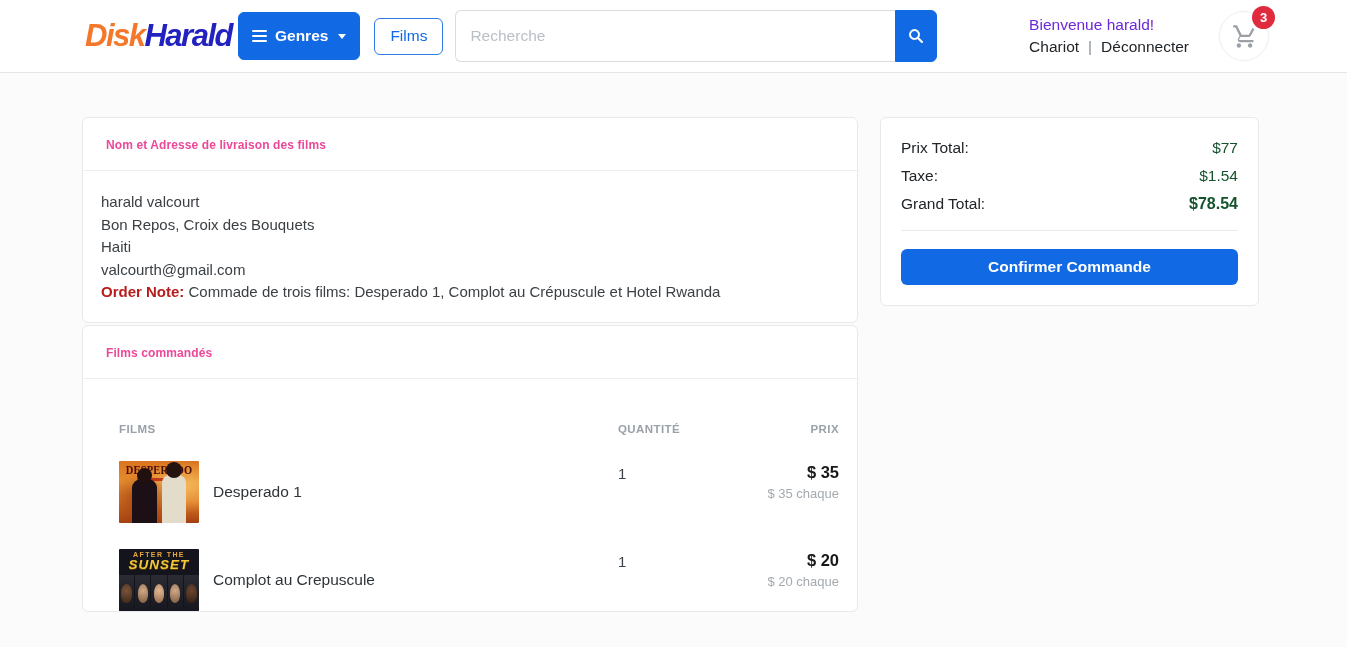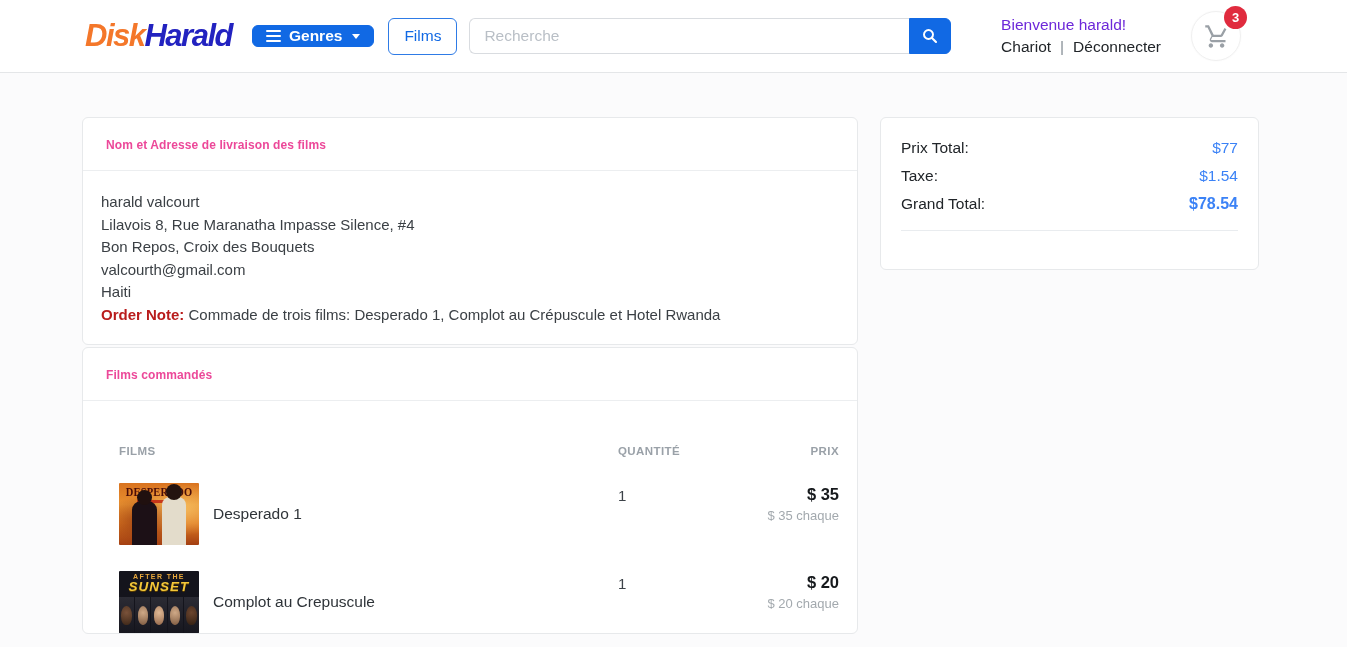--- a/index.html
+++ b/index.html
@@ -8,43 +8,43 @@
     width:1347px; height:647px; overflow:hidden;
     background:#fbfbfc;
     font-family:"Liberation Sans", sans-serif;
     color:#212529;
   }
 
   
   .topbar {
     height:73px; background:#fff; border-bottom:1px solid #e4e6e8;
     display:flex; align-items:center;
-    padding:0 106px 0 85px;
+    padding:0 78px 0 85px;
   }
   .logo { font-size:31px; font-weight:bold; font-style:italic; letter-spacing:-1.5px; white-space:nowrap; cursor:pointer; }
   .logo .p1 { color:#f4772a; }
   .logo .p2 { color:#2222c0; }
 
   .btn-genres {
-    margin-left:20px; height:22px; padding:0 13px;
+    margin-left:6px; height:48px; padding:0 13px;
     background:#1169e4; color:#fff; border:1px solid #1169e4; border-radius:6px;
     font-size:15.5px; font-weight:600; font-family:inherit;
     display:flex; align-items:center; gap:8px; cursor:pointer;
   }
   .hamburger { display:flex; flex-direction:column; gap:2.5px; }
   .hamburger i { display:block; width:15px; height:2.4px; background:#fff; border-radius:1px; }
   .caret { width:0; height:0; border-left:4.5px solid transparent; border-right:4.5px solid transparent; border-top:5px solid #fff; margin-left:2px; }
 
   .btn-films {
     margin-left:14px; height:37px; padding:0 15px;
     background:#fff; color:#1169e4; border:1px solid #2e7be6; border-radius:6px;
     font-size:15.5px; font-family:inherit; cursor:pointer;
   }
 
-  .search-group { display:flex; margin-left:12px; height:36px; width:482px; }
+  .search-group { display:flex; margin-left:12px; height:52px; width:482px; }
   .search-input {
     flex:1; border:1px solid #d9dce0; border-right:none; border-radius:6px 0 0 6px;
     padding:0 14px; font-size:15.5px; color:#495057; outline:none; font-family:inherit;
     min-width:0;
   }
   .search-input::placeholder { color:#b9bfc6; }
   .search-btn {
     width:42px; background:#1169e4; border:1px solid #1169e4; border-radius:0 6px 6px 0;
     display:flex; align-items:center; justify-content:center; cursor:pointer;
   }
@@ -120,21 +120,21 @@
   .face { flex:1; position:relative; background:linear-gradient(180deg,#2b2b34,#17171f); }
   .face::before { content:""; position:absolute; top:26%; left:16%; right:16%; height:52%;
                   border-radius:50% 50% 46% 46%; background:radial-gradient(circle at 50% 35%, #cfa987, #7e5a40); }
   .face:nth-child(1)::before { background:radial-gradient(circle at 50% 35%, #7a523a, #3d2718); }
   .face:nth-child(3)::before { background:radial-gradient(circle at 50% 35%, #e0b894, #95684a); }
   .face:nth-child(5)::before { background:radial-gradient(circle at 50% 35%, #6b452f, #321f12); }
 
   
   .sum-body { padding:20px; }
   .sum-row { display:flex; justify-content:space-between; font-size:15.5px; color:#212529; line-height:19px; margin-bottom:9px; }
-  .sum-row .val { color:#3b82f6;text-align:right; }
+  .sum-row .val { color:#14532d;text-align:right; }
   .sum-row.grand .val { font-weight:700; font-size:16px; }
   .sum-divider { border:none; border-top:1px solid #e9ecef; margin:17px 0 18px; }
   .confirm-btn {
     width:100%; height:36px; background:#1169e4; color:#fff; border:none; border-radius:6px;
     font-size:15.5px; font-weight:700; font-family:inherit; cursor:pointer;
   }
 </style>
 </head>
 <body>
 
@@ -182,24 +182,23 @@
 
 <main class="main">
   <div class="left-col">
 
     <section class="card">
       <div class="card-header">
         <h2 class="card-title">Nom et Adresse de livraison des films</h2>
       </div>
       <div class="addr-body">
         <div class="addr-line">harald valcourt</div>
-        <div class="addr-line">Lilavois 8, Rue Maranatha Impasse Silence, #4</div>
         <div class="addr-line">Bon Repos, Croix des Bouquets</div>
+        <div class="addr-line">Haiti</div>
         <div class="addr-line">valcourth@gmail.com</div>
-        <div class="addr-line">Haiti</div>
         <div class="addr-line"><b>Order Note:</b> <span>Commade de trois films: Desperado 1, Complot au Crépuscule et Hotel Rwanda</span></div>
       </div>
     </section>
 
     <section class="card">
       <div class="card-header">
         <h2 class="card-title">Films commandés</h2>
       </div>
       <div class="orders-body">
         <div class="t-head">
@@ -259,16 +258,17 @@
         </div>
         <div class="sum-row">
           <span>Taxe:</span>
           <span class="val">$1.54</span>
         </div>
         <div class="sum-row grand">
           <span>Grand Total:</span>
           <span class="val">$78.54</span>
         </div>
         <hr class="sum-divider">
+        <button class="confirm-btn">Confirmer Commande</button>
       </div>
     </section>
   </div>
 </main>
 
 </body></html>

